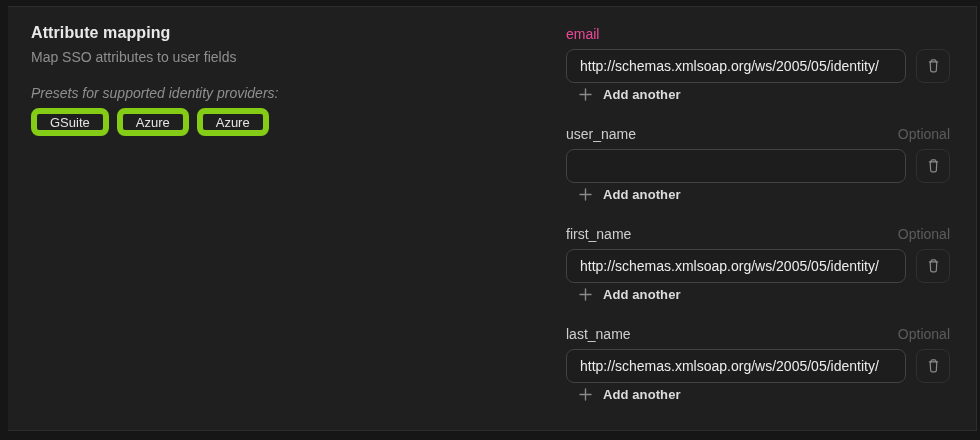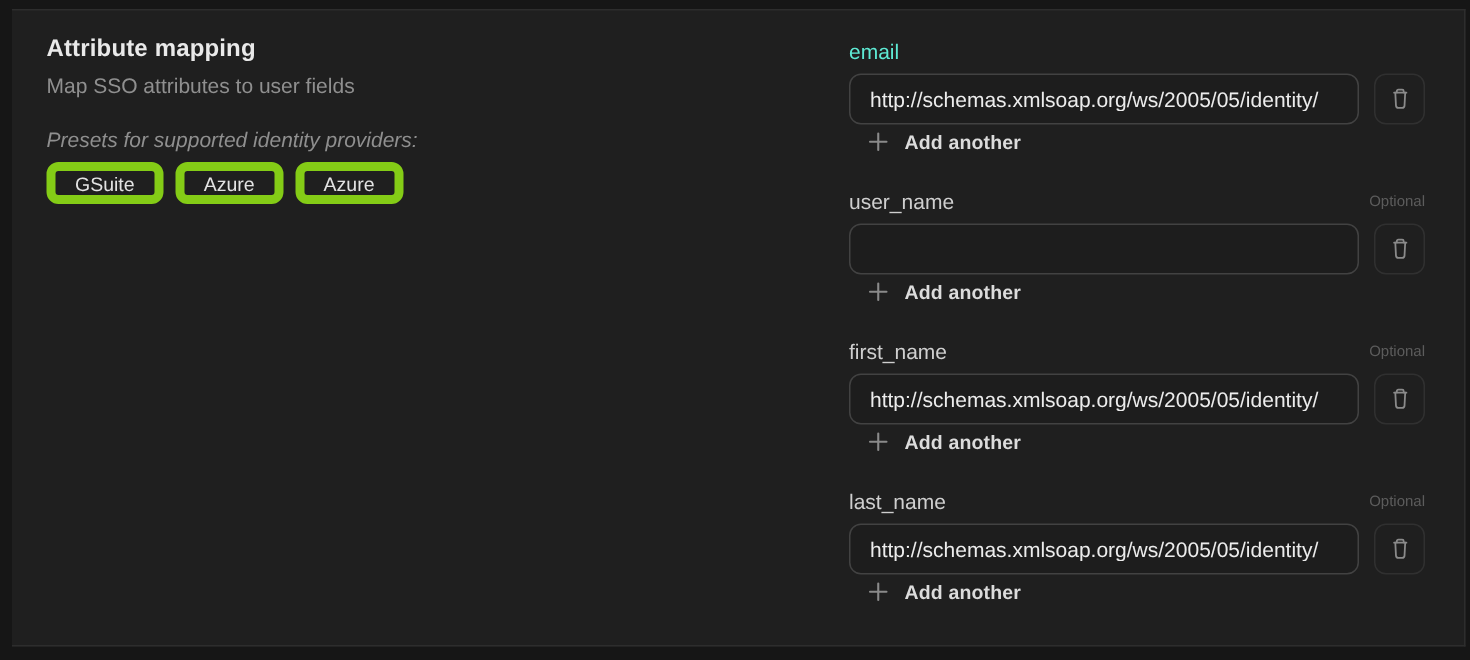--- a/index.html
+++ b/index.html
@@ -50,22 +50,22 @@
 
   
   .right-col { position: absolute; left: 558px; top: 0; width: 384px; }
   .field { position: absolute; left: 0; width: 100%; }
   .f0 { top: 18px; } .f1 { top: 118px; } .f2 { top: 218px; } .f3 { top: 318px; }
   .field-head {
     height: 18px; margin-bottom: 6px;
     display: flex; align-items: center; justify-content: space-between;
   }
   .field-label { font-size: 14px; color: #cfcfcf; }
-  .field-label.dim { color: #5eead4; }
-  .optional { font-size: 10px; color: #5c5c5c; }
+  .field-label.dim { color: #ec4899; }
+  .optional { font-size: 14px; color: #5c5c5c; }
   .input-row { display: flex; gap: 10px; height: 24px; }
   .attr-input {
     flex: 1; min-width: 0; height: 34px;
     background: #1d1d1d;
     border: 1px solid #424242; border-radius: 8px;
     padding: 0 13px;
     color: #ececec; font-size: 14px;
     font-family: inherit;
     outline: none;
     text-overflow: clip; white-space: nowrap; overflow: hidden;

